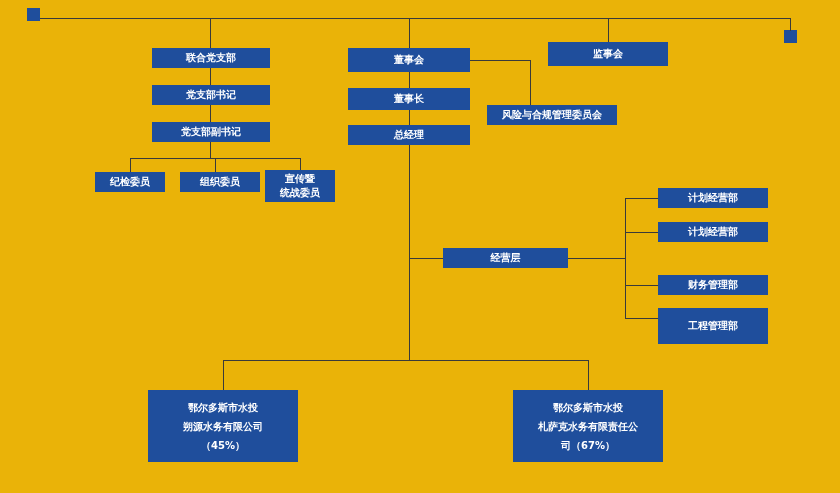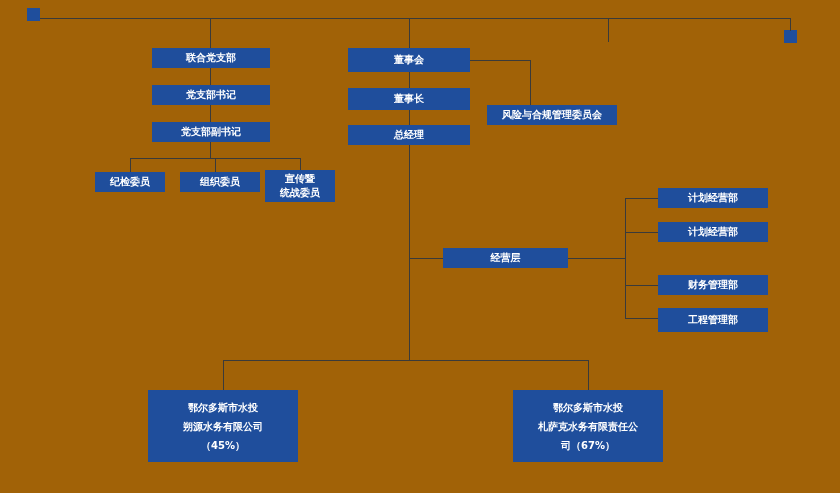--- a/index.html
+++ b/index.html
@@ -1,20 +1,20 @@
 <!DOCTYPE html>
 <html style="--box: #1f4e9c; --line: #3a3a3a;"><head>
 <meta charset="utf-8">
 <style>
   html, body { margin: 0; padding: 0; background: #ffffff; }
   .canvas {
     position: relative;
     width: 840px;
     height: 493px;
-    background: #a16207;
+    background: #eab308;
     font-family: "DejaVu Sans", "Liberation Sans", sans-serif;
     overflow: hidden;
   }
   .node {
     position: absolute;
     background: var(--box, #1f4e9c);
     color: #ffffff;
     font-weight: bold;
     font-size: 10px;
     line-height: 1.6;
@@ -73,40 +73,41 @@
   <div class="node" style="left:180px; top:172px; width:80px; height:20px;">组织委员</div>
   <div class="node" style="left:348px; top:48px; width:122px; height:24px;">董事会</div>
 
   <div class="node" style="left:265px; top:170px; width:70px; height:32px; line-height:1.4;">宣传暨
 统战委员</div>
   <div class="v" style="left:409px; top:72px; height:16px;"></div>
   <div class="node" style="left:348px; top:88px; width:122px; height:22px;">董事长</div>
   <div class="v" style="left:409px; top:110px; height:15px;"></div>
   <div class="node" style="left:348px; top:125px; width:122px; height:20px;">总经理</div>
 
+  <div class="node" style="left:548px; top:42px; width:120px; height:24px;">监事会</div>
 
   <div class="h" style="left:470px; top:60px; width:60px;"></div>
   <div class="v" style="left:530px; top:60px; height:45px;"></div>
   <div class="node" style="left:487px; top:105px; width:130px; height:20px;">风险与合规管理委员会</div>
 
   <div class="v" style="left:409px; top:145px; height:215px;"></div>
 
   <div class="h" style="left:409px; top:258px; width:34px;"></div>
   <div class="node" style="left:443px; top:248px; width:125px; height:20px;">经营层</div>
 
   <div class="h" style="left:568px; top:258px; width:57px;"></div>
   <div class="v" style="left:625px; top:198px; height:120px;"></div>
   <div class="h" style="left:625px; top:198px; width:33px;"></div>
   <div class="h" style="left:625px; top:232px; width:33px;"></div>
   <div class="h" style="left:625px; top:285px; width:33px;"></div>
   <div class="h" style="left:625px; top:318px; width:33px;"></div>
   <div class="node" style="left:658px; top:188px; width:110px; height:20px;">计划经营部</div>
   <div class="node" style="left:658px; top:222px; width:110px; height:20px;">计划经营部</div>
   <div class="node" style="left:658px; top:275px; width:110px; height:20px;">财务管理部</div>
-  <div class="node" style="left:658px; top:308px; width:110px; height:24px;">工程管理部</div>
+  <div class="node" style="left:658px; top:308px; width:110px; height:36px;">工程管理部</div>
 
   <div class="h" style="left:223px; top:360px; width:365px;"></div>
   <div class="v" style="left:223px; top:360px; height:30px;"></div>
   <div class="v" style="left:588px; top:360px; height:30px;"></div>
   <div class="node big" style="left:148px; top:390px; width:150px; height:72px;">鄂尔多斯市水投
 朔源水务有限公司
 （45%）</div>
   <div class="node big" style="left:513px; top:390px; width:150px; height:72px;">鄂尔多斯市水投
 札萨克水务有限责任公
 司（67%）</div>

